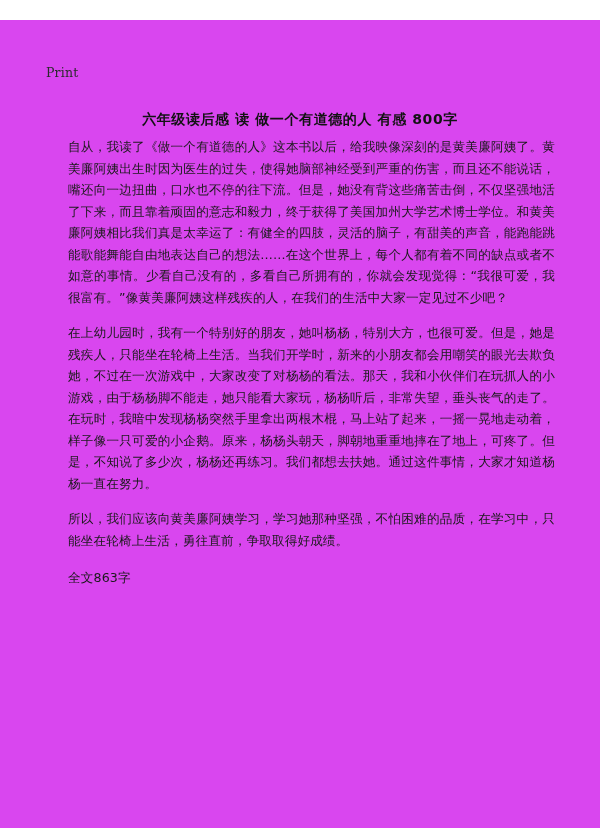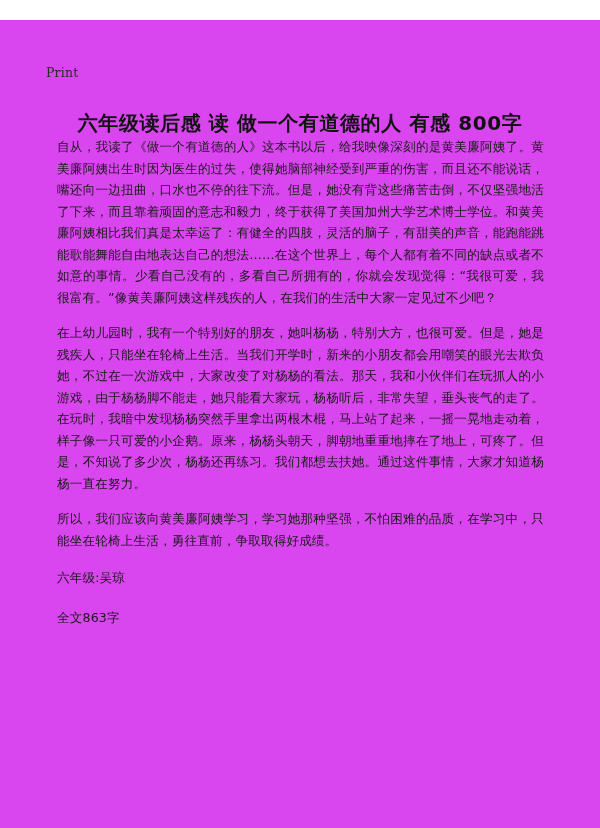--- a/index.html
+++ b/index.html
@@ -33,29 +33,29 @@
     color: #2b2b2b;
     letter-spacing: 0.2px;
     cursor: pointer;
   }
   .doc-title {
     position: absolute;
     left: 46px;
     right: 46px;
     top: 76px;
     text-align: center;
-    font-size: 20px;
+    font-size: 14px;
     font-weight: bold;
     line-height: 28px;
     letter-spacing: 0.6px;
     color: #121212;
   }
   .body-area {
     position: absolute;
-    left: 57px;
+    left: 68px;
     top: 116px;
     width: 487px;
   }
   .para {
     margin: 0 0 14px 0;
     font-size: 12.6px;
     line-height: 21.5px;
     text-align: justify;
     text-justify: inter-ideograph;
     letter-spacing: 0.15px;
@@ -87,19 +87,18 @@
 
   <div class="body-area">
 
     <p class="para">自从，我读了《做一个有道德的人》这本书以后，给我映像深刻的是黄美廉阿姨了。黄美廉阿姨出生时因为医生的过失，使得她脑部神经受到严重的伤害，而且还不能说话，嘴还向一边扭曲，口水也不停的往下流。但是，她没有背这些痛苦击倒，不仅坚强地活了下来，而且靠着顽固的意志和毅力，终于获得了美国加州大学艺术博士学位。和黄美廉阿姨相比我们真是太幸运了：有健全的四肢，灵活的脑子，有甜美的声音，能跑能跳能歌能舞能自由地表达自己的想法……在这个世界上，每个人都有着不同的缺点或者不如意的事情。少看自己没有的，多看自己所拥有的，你就会发现觉得：“我很可爱，我很富有。”像黄美廉阿姨这样残疾的人，在我们的生活中大家一定见过不少吧？</p>
 
     <p class="para">在上幼儿园时，我有一个特别好的朋友，她叫杨杨，特别大方，也很可爱。但是，她是残疾人，只能坐在轮椅上生活。当我们开学时，新来的小朋友都会用嘲笑的眼光去欺负她，不过在一次游戏中，大家改变了对杨杨的看法。那天，我和小伙伴们在玩抓人的小游戏，由于杨杨脚不能走，她只能看大家玩，杨杨听后，非常失望，垂头丧气的走了。在玩时，我暗中发现杨杨突然手里拿出两根木棍，马上站了起来，一摇一晃地走动着，样子像一只可爱的小企鹅。原来，杨杨头朝天，脚朝地重重地摔在了地上，可疼了。但是，不知说了多少次，杨杨还再练习。我们都想去扶她。通过这件事情，大家才知道杨杨一直在努力。</p>
 
 
     <p class="para last-para">所以，我们应该向黄美廉阿姨学习，学习她那种坚强，不怕困难的品质，在学习中，只能坐在轮椅上生活，勇往直前，争取取得好成绩。</p>
 
-    <p class="sign-line">六年级:吴琼</p>
 
     <p class="sign-line wordcount">全文863字</p>
 
   </div>
 
 </div>
 
 </body></html>

